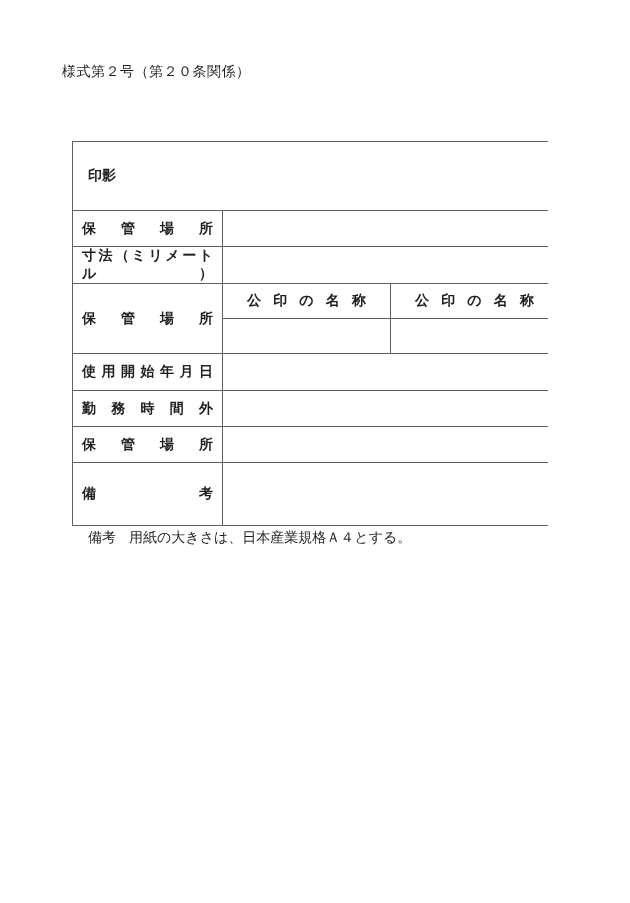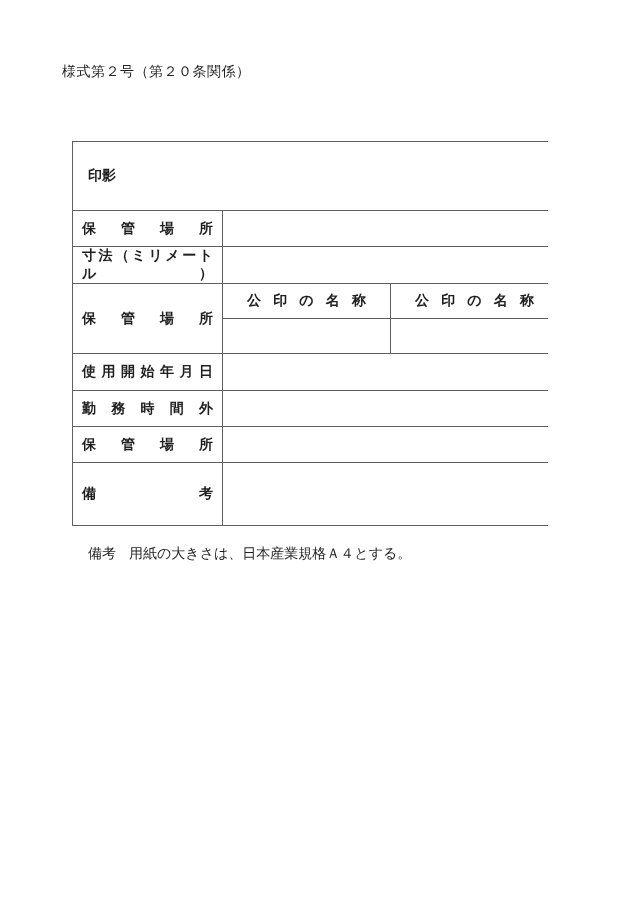--- a/index.html
+++ b/index.html
@@ -63,21 +63,20 @@
   tr.r-store-val { height: 35px; }
   tr.r-start     { height: 37px; }
   tr.r-abolish   { height: 36px; }
   tr.r-reason    { height: 36px; }
   tr.r-remarks   { height: 63px; }
   .footnote {
     position: absolute;
     left: 88px;
     top: 528px;
     line-height: 19px;
-    margin-top: 16px;
   }
   .footnote .fn-label { margin-right: 13px; }
 </style>
 </head>
 <body>
 
 <div class="sheet">
 
   <div class="form-number">様式第２号（第２０条関係）</div>
 

